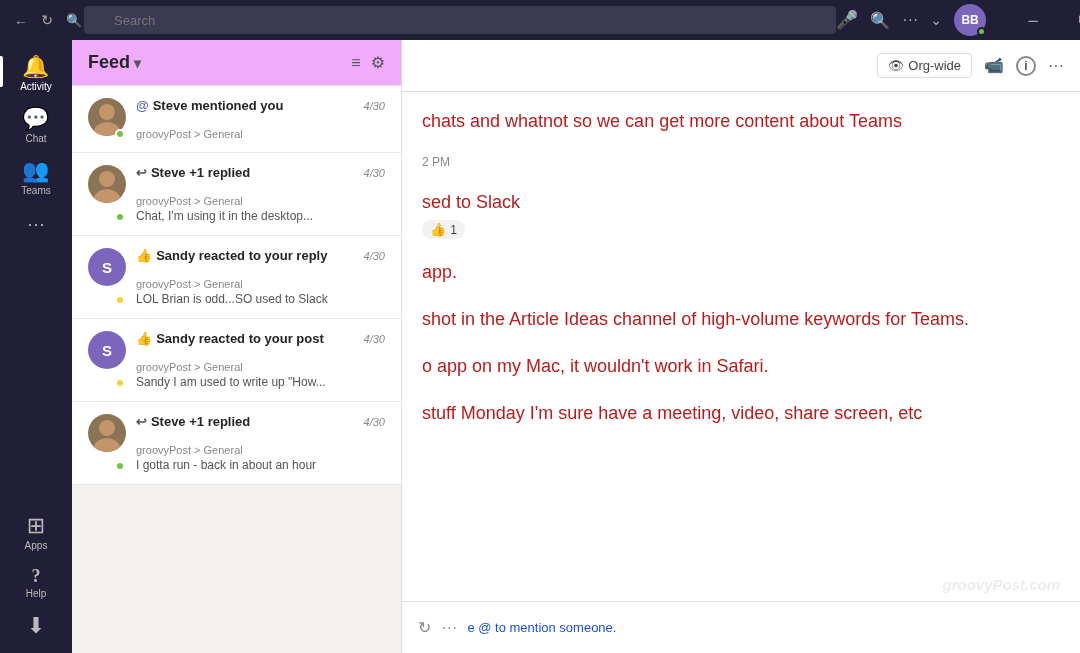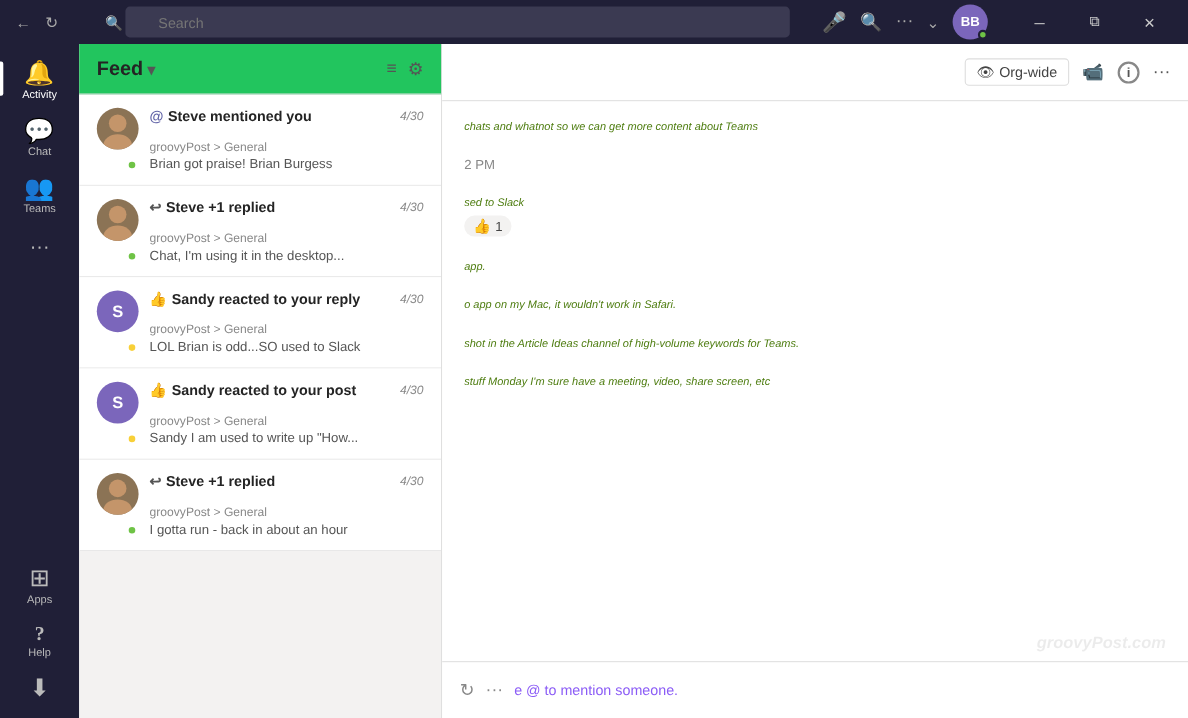--- a/index.html
+++ b/index.html
@@ -149,21 +149,21 @@
       background: #f3f2f1;
       display: flex;
       flex-direction: column;
       border-right: 1px solid #ddd;
       flex-shrink: 0;
     }
     .feed-header {
       display: flex;
       align-items: center;
       padding: 12px 16px;
-      background: #22c55e;
+      background: #f0abfc;
       border-bottom: 1px solid #e0e0e0;
       gap: 8px;
     }
     .feed-title {
       font-size: 18px;
       font-weight: 700;
       color: #242424;
       display: flex;
       align-items: center;
       gap: 4px;
@@ -299,24 +299,23 @@
     }
     .chat-messages {
       flex: 1;
       overflow-y: auto;
       padding: 16px 20px;
     }
     .chat-message {
       margin-bottom: 20px;
     }
     .chat-message-text {
-      font-size: 10px;
-      color: #4d7c0f;
+      font-size: 18px;
+      color: #b91c1c;
       line-height: 1.5;
-      font-style: italic;
     }
     .chat-message-meta {
       font-size: 12px;
       color: #888;
       margin-bottom: 4px;
     }
     .chat-message-reaction {
       display: inline-flex;
       align-items: center;
       gap: 4px;
@@ -338,21 +337,21 @@
       padding: 0 16px;
       gap: 10px;
     }
     .chat-input-icon {
       color: #888;
       font-size: 16px;
       cursor: pointer;
     }
     .chat-at-text {
       font-size: 13px;
-      color: #8b5cf6;
+      color: #1d4ed8;
       flex: 1;
     }
     .watermark {
       position: absolute;
       bottom: 60px;
       right: 20px;
       font-size: 15px;
       font-weight: bold;
       color: rgba(0,0,0,0.08);
       pointer-events: none;
@@ -369,21 +368,21 @@
 <body>
 
 <div class="titlebar">
   <div class="titlebar-controls-left">
     <div class="titlebar-btn">←</div>
     <div class="titlebar-btn">↻</div>
   </div>
   <div class="titlebar-search" style="flex:1; display:flex; justify-content:center;">
     <div class="titlebar-search-wrap">
       <span style="position:absolute; left:10px; color:#aaa; font-size:13px;">🔍</span>
-      <input type="text" style="width: 604px; height: 28px; background: rgb(59, 58, 82); border: none; border-radius: 4px; padding: 0px 12px 0px 30px; color: rgb(204, 204, 204); font-size: 13px; outline: none; margin-left: 28px;" placeholder="Search">
+      <input type="text" style="width: 752px; height: 28px; background: rgb(59, 58, 82); border: none; border-radius: 4px; padding: 0px 12px 0px 30px; color: rgb(204, 204, 204); font-size: 13px; outline: none; margin-left: 28px;" placeholder="Search">
     </div>
   </div>
   <div class="titlebar-right">
     <span style="color:#e05c5c; font-size:18px;">🎤</span>
     <span style="color:#aaa; font-size:16px;">🔍</span>
     <span style="color:#aaa; font-size:16px;">···</span>
     <span style="color:#aaa; font-size:14px;">⌄</span>
     <div class="avatar-bb">
       <span>BB</span>
       <div class="status-dot"></div>
@@ -450,21 +449,20 @@
             </svg>
           </div>
           <div class="feed-item-status status-green"></div>
         </div>
         <div class="feed-item-body">
           <div class="feed-item-title">
             <span class="feed-item-mention-icon">@</span>
             <span>Steve mentioned you</span>
           </div>
           <div class="feed-item-subtitle">groovyPost &gt; General</div>
-          <div class="feed-item-preview">Brian got praise! Brian Burgess</div>
         </div>
         <div class="feed-item-date">4/30</div>
       </div>
 
       <div class="feed-item">
         <div class="feed-item-avatar">
           <div style="width:38px;height:38px;border-radius:50%;background:#8b7355;display:flex;align-items:center;justify-content:center;overflow:hidden;">
             <svg width="38" height="38" viewBox="0 0 38 38">
               <circle cx="19" cy="14" r="8" fill="#c4956a"></circle>
               <ellipse cx="19" cy="34" rx="13" ry="10" fill="#c4956a"></ellipse>
@@ -568,25 +566,25 @@
             <span>👍</span>
             <span class="count">1</span>
           </div>
         </div>
 
         <div class="chat-message">
           <div class="chat-message-text">app.</div>
         </div>
 
         <div class="chat-message">
+          <div class="chat-message-text">shot in the Article Ideas channel of high-volume keywords for Teams.</div>
+        </div>
+
+        <div class="chat-message">
           <div class="chat-message-text">o app on my Mac, it wouldn't work in Safari.</div>
-        </div>
-
-        <div class="chat-message">
-          <div class="chat-message-text">shot in the Article Ideas channel of high-volume keywords for Teams.</div>
         </div>
 
         <div class="chat-message">
           <div class="chat-message-text">stuff Monday I'm sure  have a meeting, video, share screen, etc</div>
         </div>
 
       </div>
       <div class="chat-input-bar">
         <span class="chat-input-icon">↻</span>
         <span class="chat-input-icon">···</span>

